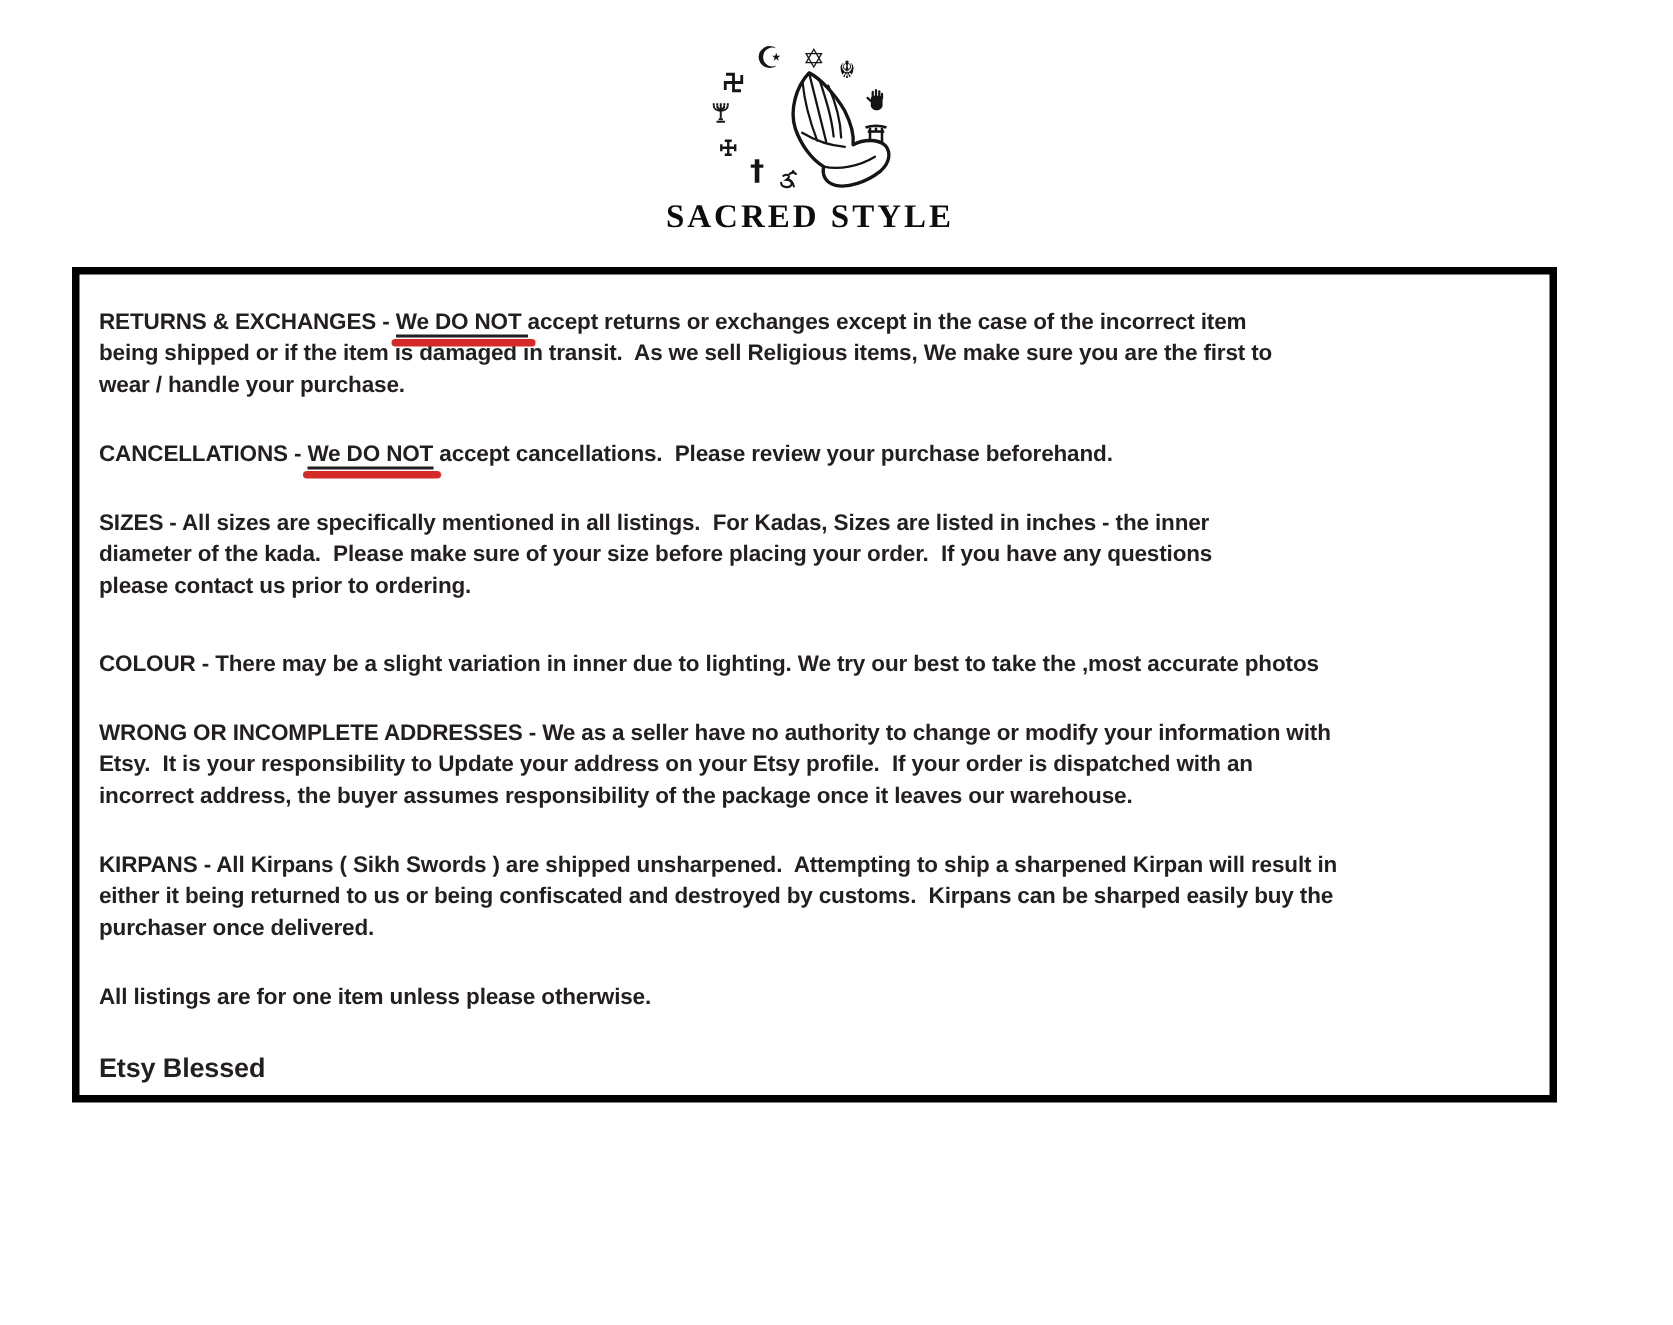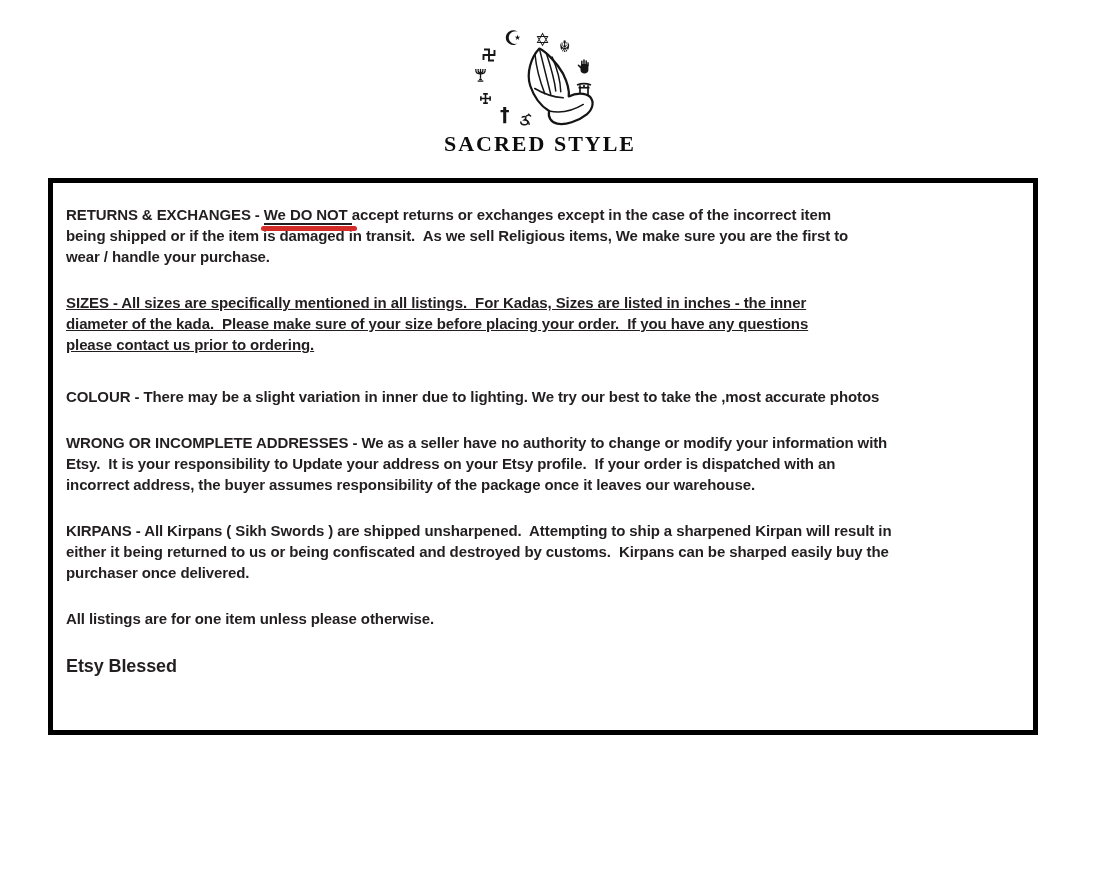--- a/index.html
+++ b/index.html
@@ -74,21 +74,21 @@
   }
   .policy-box p {
     font-size: 15px;
     line-height: 21px;
     font-weight: 700;
     letter-spacing: -0.1px;
     color: #231f20;
     white-space: pre;
     margin: 0 0 25px 0;
   }
-  .policy-box p.mb-lg { margin-bottom: 31px; text-decoration: underline; }
+  .policy-box p.mb-lg { margin-bottom: 31px; }
   .signoff {
     font-size: 18px !important;
     line-height: 24px !important;
   }
   .marked {
     position: relative;
     border-bottom: 2px solid #231f20;
   }
   .marked::after {
     content: "";
@@ -188,20 +188,21 @@
 
     <div class="brand">SACRED STYLE</div>
   </div>
 
   <div class="policy-box">
 
     <p><span>RETURNS &amp; EXCHANGES - </span><span class="marked">We DO NOT </span><span>accept returns or exchanges except in the case of the incorrect item
 being shipped or if the item is damaged in transit.  As we sell Religious items, We make sure you are the first to
 wear / handle your purchase.</span></p>
 
+    <p><span>CANCELLATIONS - </span><span class="marked">We DO NOT</span><span> accept cancellations.  Please review your purchase beforehand.</span></p>
 
     <p class="mb-lg">SIZES - All sizes are specifically mentioned in all listings.  For Kadas, Sizes are listed in inches - the inner
 diameter of the kada.  Please make sure of your size before placing your order.  If you have any questions
 please contact us prior to ordering.</p>
 
     <p>COLOUR - There may be a slight variation in inner due to lighting. We try our best to take the ,most accurate photos</p>
 
     <p>WRONG OR INCOMPLETE ADDRESSES - We as a seller have no authority to change or modify your information with
 Etsy.  It is your responsibility to Update your address on your Etsy profile.  If your order is dispatched with an
 incorrect address, the buyer assumes responsibility of the package once it leaves our warehouse.</p>

